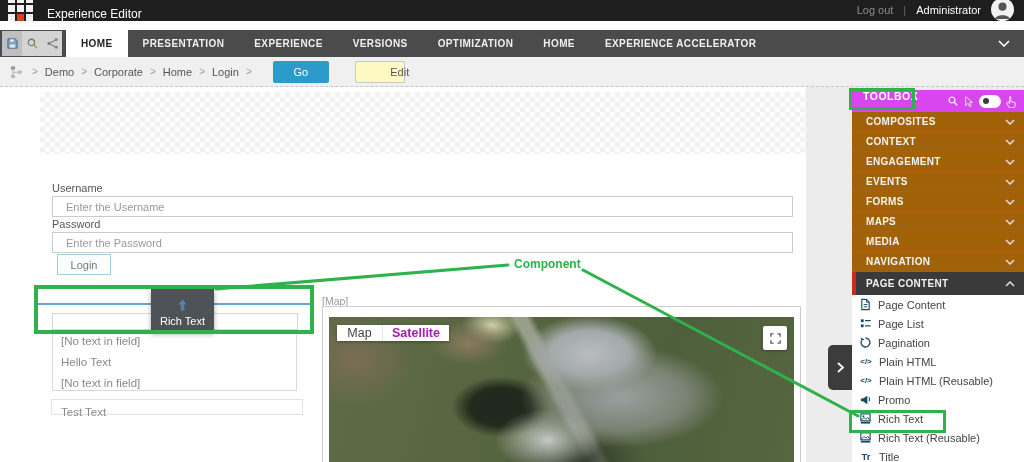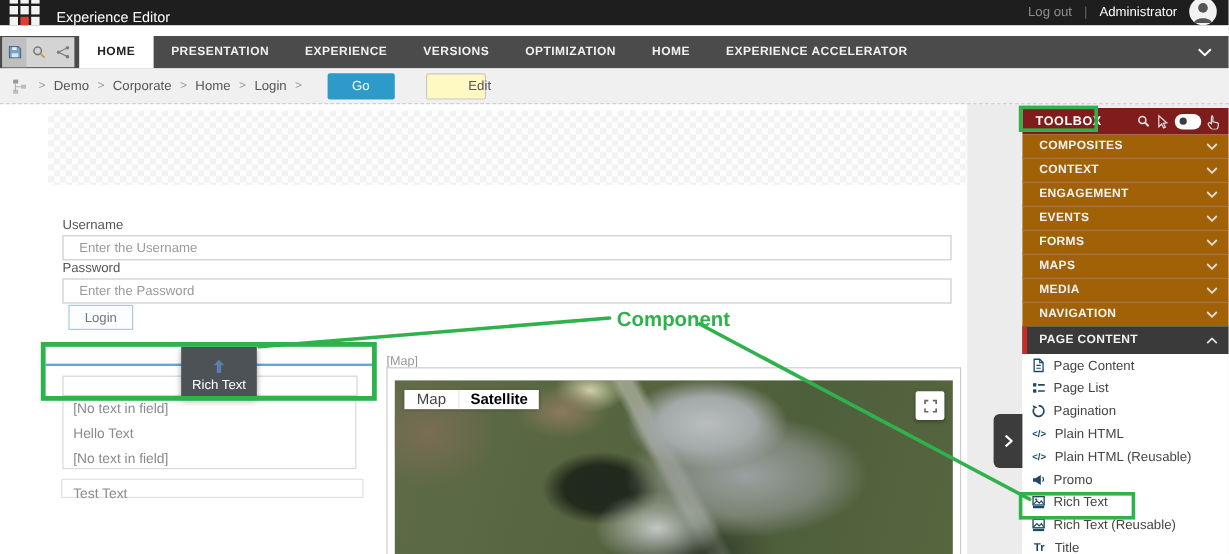--- a/index.html
+++ b/index.html
@@ -69,30 +69,30 @@
     radial-gradient(ellipse 62px 38px at 37% 62%,#20281f 0%,rgba(25,32,22,.85) 50%,rgba(30,40,25,0) 80%),
     radial-gradient(ellipse 95px 45px at 53% 98%,#2a3326 0%,rgba(35,45,28,0) 75%),
     radial-gradient(ellipse 55px 32px at 30% 18%,#8d7a5e 0%,rgba(140,120,90,0) 70%),
     radial-gradient(ellipse 42px 26px at 35% 6%,#cfd0a8 0%,rgba(200,200,160,0) 70%),
     radial-gradient(ellipse 85px 65px at 6% 30%,#7a6d55 0%,rgba(110,100,75,0) 70%),
     linear-gradient(62deg,transparent 47%,rgba(205,205,198,.55) 48.5%,rgba(205,205,198,.55) 50.5%,transparent 52%),
     linear-gradient(105deg,#5f6b48 0%,#55653f 40%,#4e5f3c 70%,#56663f 100%);}
   .map-ctrl{left:337px;top:325px;height:16px;display:flex;background:#fff;box-shadow:0 1px 3px rgba(0,0,0,.3);z-index:6;}
   .map-ctrl .seg{display:flex;align-items:center;justify-content:center;font-size:12.5px;cursor:pointer;}
   .map-ctrl .seg.map{width:46px;color:#444;border-right:1px solid #e6e6e6;}
-  .map-ctrl .seg.sat{width:66px;color:#000000;font-weight:700;}
+  .map-ctrl .seg.sat{width:66px;color:#a21caf;font-weight:700;}
   .fs-btn{left:763px;top:326px;width:24px;height:24px;background:#fff;border-radius:2px;box-shadow:0 1px 3px rgba(0,0,0,.3);display:flex;align-items:center;justify-content:center;cursor:pointer;z-index:6;}
 
   
-  .anno-label{left:514px;top:257px;font-size:17px;font-weight:700;color:#2fb24c;z-index:40;}
+  .anno-label{left:514px;top:257px;font-size:12px;font-weight:700;color:#2fb24c;z-index:40;}
   .overlay{left:0;top:0;width:1024px;height:462px;pointer-events:none;z-index:35;}
 
   
   .toolbox{left:852px;top:90px;width:172px;height:372px;background:#fff;}
-  .tb-header{left:852px;top:90px;width:172px;height:22px;background:#7f1d1d;display:flex;align-items:center;z-index:10;}
+  .tb-header{left:852px;top:90px;width:172px;height:22px;background:#d946ef;display:flex;z-index:10;}
   .tb-title{color:#fff;font-size:10.5px;font-weight:700;letter-spacing:.5px;margin-left:11px;}
   .tb-icons{margin-left:auto;display:flex;align-items:center;gap:5px;padding-right:7px;}
   .toggle{width:22px;height:13px;background:#fff;border-radius:7px;position:relative;cursor:pointer;}
   .toggle .knob{position:absolute;left:1.5px;top:1.5px;width:10px;height:10px;border-radius:50%;background:#3c3c3c;border:2px solid #fff;}
   .tb-sections{left:852px;top:112px;width:172px;}
   .tb-sec{height:20px;background:#a16207;border-bottom:1px solid #6e6e6e;display:flex;align-items:center;padding:0 9px 0 14px;cursor:pointer;}
   .tb-sec span{color:#f2f2f2;font-size:10px;font-weight:700;letter-spacing:.3px;}
   .tb-sec svg{margin-left:auto;}
   .tb-sec.open{height:23px;background:#3a3a3a;border-left:4px solid #c92b22;padding-left:10px;border-bottom:none;}
   .tb-items{left:852px;top:280px;width:172px;}

